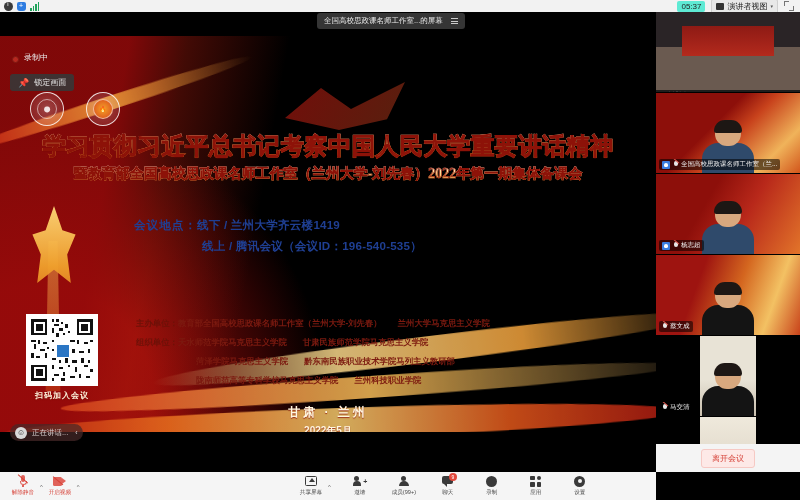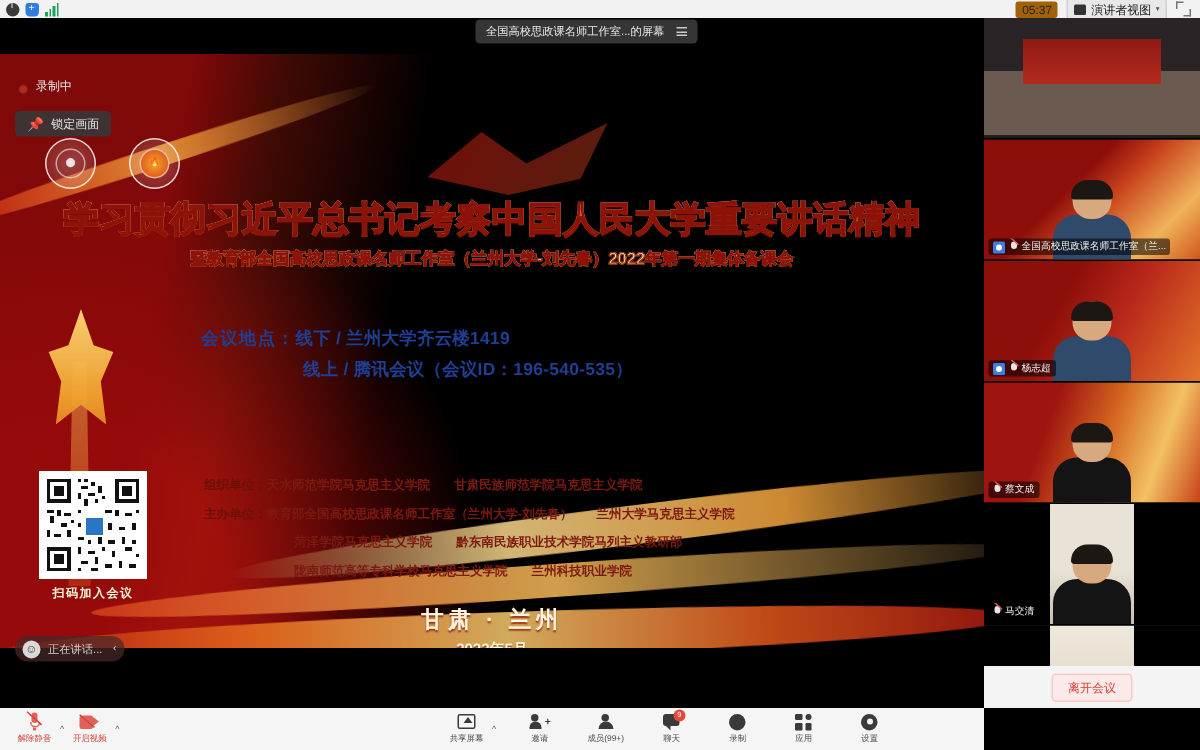--- a/index.html
+++ b/index.html
@@ -20,21 +20,21 @@
   .topbar-left { display: flex; align-items: center; gap: 4px; padding-left: 4px; }
   .sysicon { width: 9px; height: 9px; border-radius: 2px; display: inline-block; position: relative; }
   .sysicon.info { background: #3a3a3a; border-radius: 50%; }
   .sysicon.info::after { content: "i"; position: absolute; color: #fff; font-size: 6px; left: 3.3px; top: -0.5px; }
   .sysicon.shield { background: #2f7de1; border-radius: 2px 2px 3px 3px; }
   .sysicon.shield::after { content: "+"; position: absolute; color: #fff; font-size: 7px; left: 2px; top: -1px; line-height: 9px; }
   .sysicon.signal { background: transparent; display: flex; align-items: flex-end; gap: 1px; }
   .bar-s { width: 1.5px; background: #1ea35a; }
 
   .topbar-right { margin-left: auto; display: flex; align-items: center; gap: 6px; padding-right: 6px; }
-  .clock { font-size: 8px; color: #222; background: #a16207; border-radius: 2px; padding: 1px 4px; }
+  .clock { font-size: 8px; color: #222; background: #5eead4; border-radius: 2px; padding: 1px 4px; }
   .viewsel {
     font-size: 8px; color: #222; background: #e8e8e8; border: 1px solid #cfcfcf;
     border-radius: 2px; padding: 1px 4px; display: flex; align-items: center; gap: 3px;
   }
   .viewsel .screen-ic { width: 8px; height: 7px; background: #333; border-radius: 1px; position: relative; }
   .caret { font-size: 5px; color: #555; }
   .fullscr { width: 10px; height: 10px; position: relative; opacity: .65; }
   .fullscr::before, .fullscr::after { content: ""; position: absolute; width: 4px; height: 4px; border: 1px solid #333; }
   .fullscr::before { left: 0; top: 0; border-right: none; border-bottom: none; }
   .fullscr::after { right: 0; bottom: 0; border-left: none; border-top: none; }
@@ -124,45 +124,45 @@
   .headline {
     font-size: 23.5px; font-weight: bold; letter-spacing: .3px;
     background: linear-gradient(180deg, #fff7d4 0%, #ffd97a 40%, #f6b23c 72%, #e4871f 100%);
     -webkit-background-clip: text; background-clip: text; color: transparent;
     -webkit-text-stroke: .9px #8d1208;
     text-shadow: 0 1px 0 rgba(120,10,5,.55);
     font-family: "DejaVu Sans", "Liberation Sans", sans-serif;
     white-space: nowrap;
   }
   .subhead {
-    margin-top: 3px; font-size: 11px; font-weight: bold;
+    margin-top: 3px; font-size: 14px; font-weight: bold;
     background: linear-gradient(180deg,#fffbe8,#ffdf92 45%,#f0a732 100%);
     -webkit-background-clip: text; background-clip: text; color: transparent;
     -webkit-text-stroke: .65px #8d1208;
     white-space: nowrap;
-    font-family: Liberation Sans, sans-serif;
+    font-family: Liberation Serif, serif;
   }
 
   
   .info-block { position: absolute; top: 182px; left: 134px; z-index: 6; color: #23459a; }
   .info-line { font-size: 11.6px; font-weight: bold; white-space: nowrap; margin-bottom: 5.5px;
     color: #1f3f93; letter-spacing: .2px; }
   .info-line .lbl { letter-spacing: 1px; }
   .info-line.indent { padding-left: 68px; }
 
   
   .org-block { position: absolute; top: 282px; left: 136px; z-index: 6; }
   .org-line { font-size: 8.4px; font-weight: bold; color: #7c1a10; white-space: nowrap; margin-bottom: 8px; }
   .org-line .lbl { color: #6d1108; }
   .org-line.indent { padding-left: 60px; }
   .gap { display: inline-block; width: 16px; }
 
   
   .poster-foot { position: absolute; top: 368px; left: 0; width: 656px; text-align: center; z-index: 6; }
-  .foot-place { font-size: 15px; font-weight: bold; color: #fff6e0; letter-spacing: 3px; text-shadow: 0 1px 1px rgba(140,20,10,.8); }
+  .foot-place { font-size: 12px; font-weight: bold; color: #fff6e0; letter-spacing: 3px; text-shadow: 0 1px 1px rgba(140,20,10,.8); }
   .foot-date { margin-top: 3px; font-size: 10px; font-weight: bold; color: #fff6e0; text-shadow: 0 1px 1px rgba(140,20,10,.8); }
 
   
   .qr-wrap { position: absolute; left: 26px; top: 278px; z-index: 7; text-align: center; }
   .qr {
     width: 72px; height: 72px; background: #fff; padding: 3px;
     display: block;
   }
   .qr-label { margin-top: 4px; font-size: 8px; font-weight: bold; color: #fff3dc; text-shadow: 0 1px 1px rgba(130,15,8,.9); letter-spacing: 1px; }
 
@@ -378,24 +378,24 @@
         <div class="info-line">
           <span class="lbl">会议地点：</span><span>线下 / 兰州大学齐云楼1419</span>
         </div>
         <div class="info-line indent">
           <span>线上 / 腾讯会议（会议ID：196-540-535）</span>
         </div>
       </div>
 
       <div class="org-block">
         <div class="org-line">
-          <span class="lbl">组织单位：</span><span>天水师范学院马克思主义学院</span><span class="gap"></span><span>甘肃民族师范学院马克思主义学院</span>
+          <span class="lbl">主办单位：</span><span>教育部全国高校思政课名师工作室（兰州大学-刘先春）</span><span class="gap"></span><span>兰州大学马克思主义学院</span>
         </div>
         <div class="org-line">
-          <span class="lbl">主办单位：</span><span>教育部全国高校思政课名师工作室（兰州大学-刘先春）</span><span class="gap"></span><span>兰州大学马克思主义学院</span>
+          <span class="lbl">组织单位：</span><span>天水师范学院马克思主义学院</span><span class="gap"></span><span>甘肃民族师范学院马克思主义学院</span>
         </div>
         <div class="org-line indent">
           <span>菏泽学院马克思主义学院</span><span class="gap"></span><span>黔东南民族职业技术学院马列主义教研部</span>
         </div>
         <div class="org-line indent">
           <span>陇南师范高等专科学校马克思主义学院</span><span class="gap"></span><span>兰州科技职业学院</span>
         </div>
       </div>
 
       <div class="qr-wrap">

